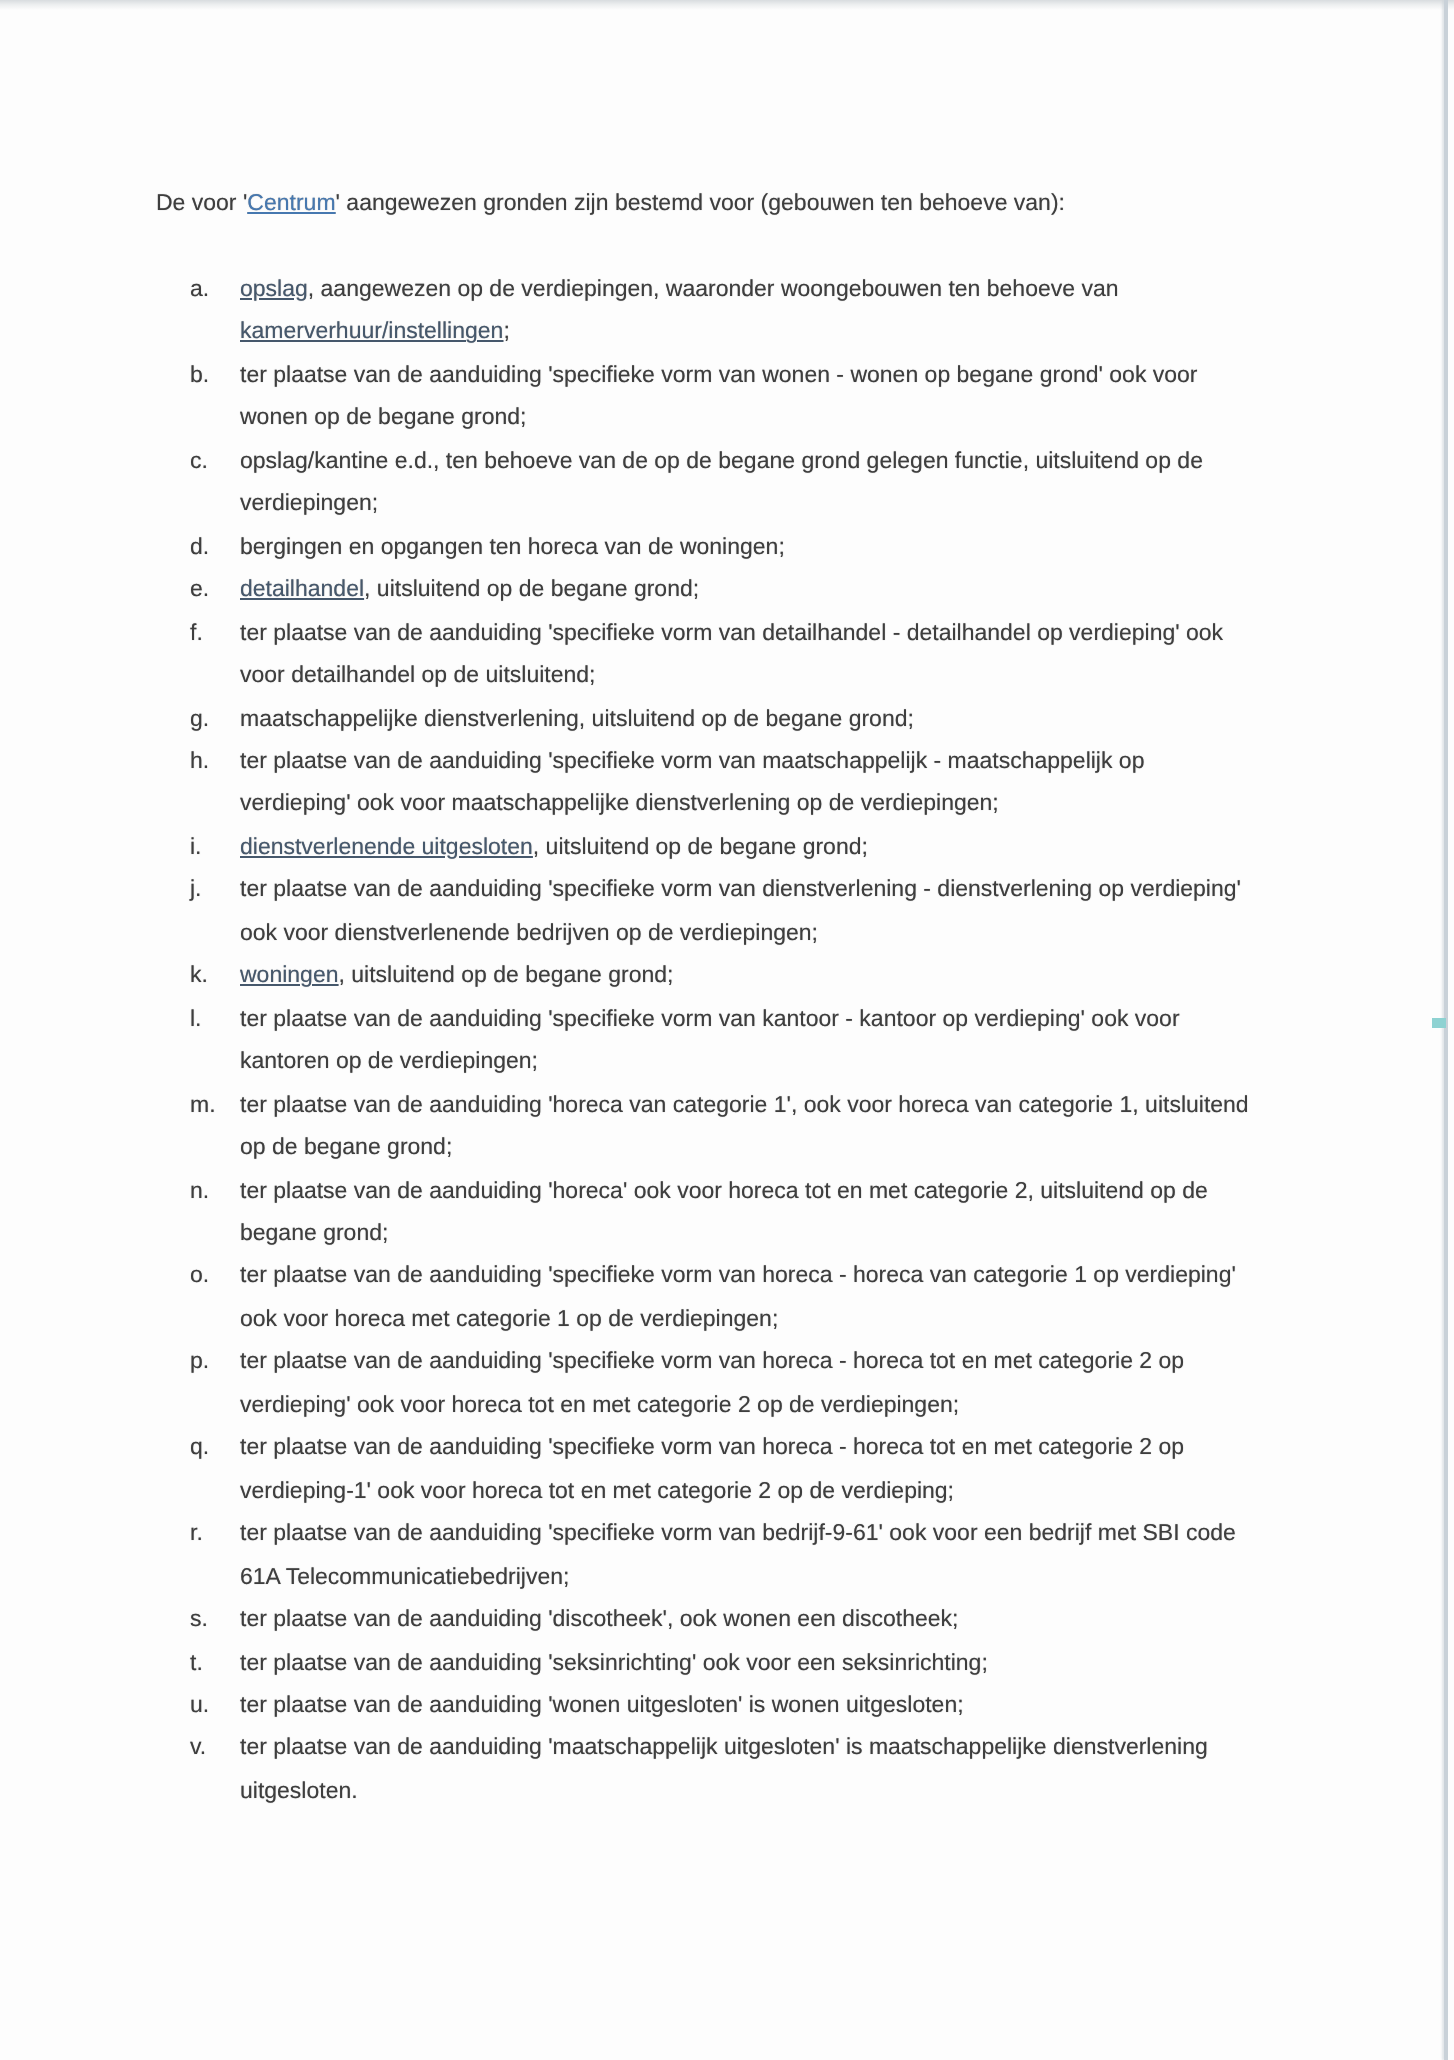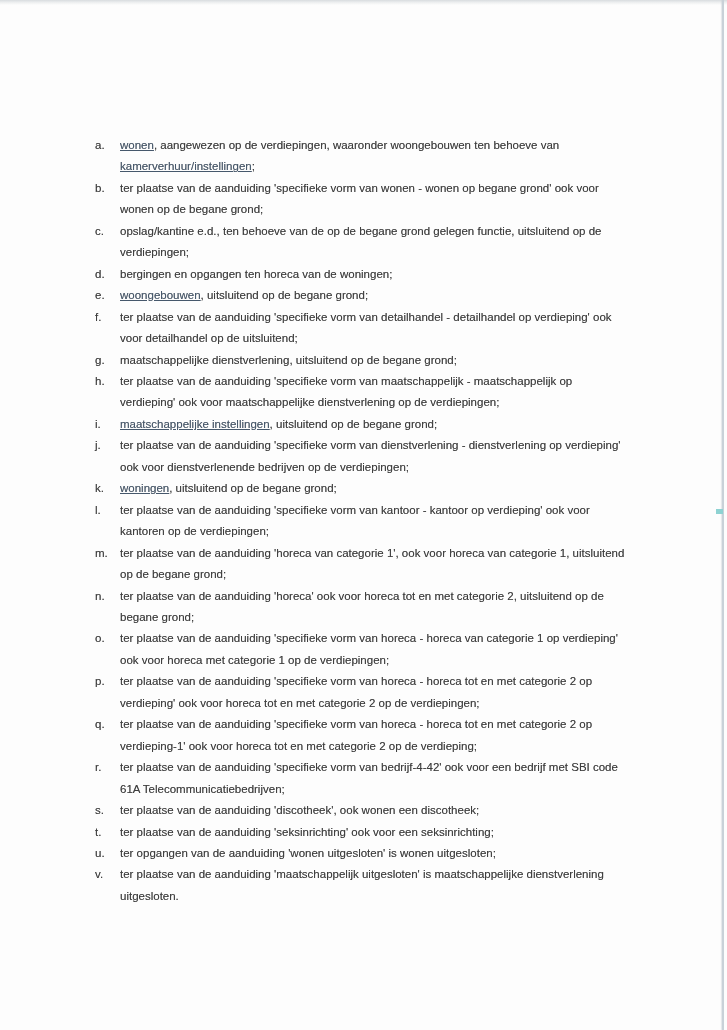--- a/index.html
+++ b/index.html
@@ -57,57 +57,58 @@
 </style>
 </head>
 <body>
 
 <div class="page">
 
   <div class="scan-top"></div>
   <div class="scan-right"></div>
   <div class="scan-teal"></div>
 
+  <div class="intro"><span>De voor '</span><span class="centrum-link">Centrum</span><span>' aangewezen gronden zijn bestemd voor (gebouwen ten behoeve van):</span></div>
 
   <div class="list">
       <div class="row">
         <span class="letter">a.</span>
-        <span class="text"><span class="term-link">wonen</span><span>, aangewezen op de verdiepingen, waaronder woongebouwen ten behoeve van </span><span class="term-link">kamerverhuur/instellingen</span><span>;</span></span>
+        <span class="text"><span class="term-link">opslag</span><span>, aangewezen op de verdiepingen, waaronder woongebouwen ten behoeve van </span><span class="term-link">kamerverhuur/instellingen</span><span>;</span></span>
       </div>
       <div class="row">
         <span class="letter">b.</span>
         <span class="text"><span>ter plaatse van de aanduiding 'specifieke vorm van wonen - wonen op begane grond' ook voor wonen op de begane grond;</span></span>
       </div>
       <div class="row">
         <span class="letter">c.</span>
         <span class="text"><span>opslag/kantine e.d., ten behoeve van de op de begane grond gelegen functie, uitsluitend op de verdiepingen;</span></span>
       </div>
       <div class="row">
         <span class="letter">d.</span>
         <span class="text"><span>bergingen en opgangen ten horeca van de woningen;</span></span>
       </div>
       <div class="row">
         <span class="letter">e.</span>
-        <span class="text"><span class="term-link">woongebouwen</span><span>, uitsluitend op de begane grond;</span></span>
+        <span class="text"><span class="term-link">detailhandel</span><span>, uitsluitend op de begane grond;</span></span>
       </div>
       <div class="row">
         <span class="letter">f.</span>
         <span class="text"><span>ter plaatse van de aanduiding 'specifieke vorm van detailhandel - detailhandel op verdieping' ook voor detailhandel op de uitsluitend;</span></span>
       </div>
       <div class="row">
         <span class="letter">g.</span>
         <span class="text"><span>maatschappelijke dienstverlening, uitsluitend op de begane grond;</span></span>
       </div>
       <div class="row">
         <span class="letter">h.</span>
         <span class="text"><span>ter plaatse van de aanduiding 'specifieke vorm van maatschappelijk - maatschappelijk op verdieping' ook voor maatschappelijke dienstverlening op de verdiepingen;</span></span>
       </div>
       <div class="row">
         <span class="letter">i.</span>
-        <span class="text"><span class="term-link">maatschappelijke instellingen</span><span>, uitsluitend op de begane grond;</span></span>
+        <span class="text"><span class="term-link">dienstverlenende uitgesloten</span><span>, uitsluitend op de begane grond;</span></span>
       </div>
       <div class="row">
         <span class="letter">j.</span>
         <span class="text"><span>ter plaatse van de aanduiding 'specifieke vorm van dienstverlening - dienstverlening op verdieping' ook voor dienstverlenende bedrijven op de verdiepingen;</span></span>
       </div>
       <div class="row">
         <span class="letter">k.</span>
         <span class="text"><span class="term-link">woningen</span><span>, uitsluitend op de begane grond;</span></span>
       </div>
       <div class="row">
@@ -129,33 +130,33 @@
       <div class="row">
         <span class="letter">p.</span>
         <span class="text"><span>ter plaatse van de aanduiding 'specifieke vorm van horeca - horeca tot en met categorie 2 op verdieping' ook voor horeca tot en met categorie 2 op de verdiepingen;</span></span>
       </div>
       <div class="row">
         <span class="letter">q.</span>
         <span class="text"><span>ter plaatse van de aanduiding 'specifieke vorm van horeca - horeca tot en met categorie 2 op verdieping-1' ook voor horeca tot en met categorie 2 op de verdieping;</span></span>
       </div>
       <div class="row">
         <span class="letter">r.</span>
-        <span class="text"><span>ter plaatse van de aanduiding 'specifieke vorm van bedrijf-4-42' ook voor een bedrijf met SBI code 61A Telecommunicatiebedrijven;</span></span>
+        <span class="text"><span>ter plaatse van de aanduiding 'specifieke vorm van bedrijf-9-61' ook voor een bedrijf met SBI code 61A Telecommunicatiebedrijven;</span></span>
       </div>
       <div class="row">
         <span class="letter">s.</span>
         <span class="text"><span>ter plaatse van de aanduiding 'discotheek', ook wonen een discotheek;</span></span>
       </div>
       <div class="row">
         <span class="letter">t.</span>
         <span class="text"><span>ter plaatse van de aanduiding 'seksinrichting' ook voor een seksinrichting;</span></span>
       </div>
       <div class="row">
         <span class="letter">u.</span>
-        <span class="text"><span>ter opgangen van de aanduiding 'wonen uitgesloten' is wonen uitgesloten;</span></span>
+        <span class="text"><span>ter plaatse van de aanduiding 'wonen uitgesloten' is wonen uitgesloten;</span></span>
       </div>
       <div class="row">
         <span class="letter">v.</span>
         <span class="text"><span>ter plaatse van de aanduiding 'maatschappelijk uitgesloten' is maatschappelijke dienstverlening uitgesloten.</span></span>
       </div>
     </div>
 
 </div>
 
 </body></html>

